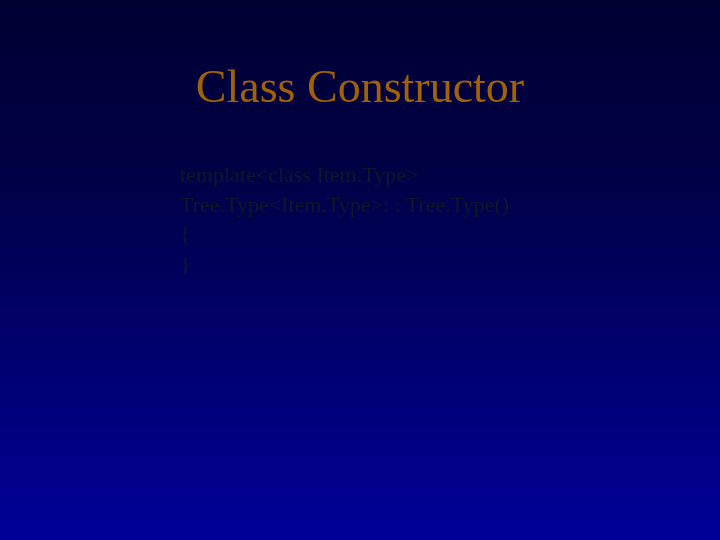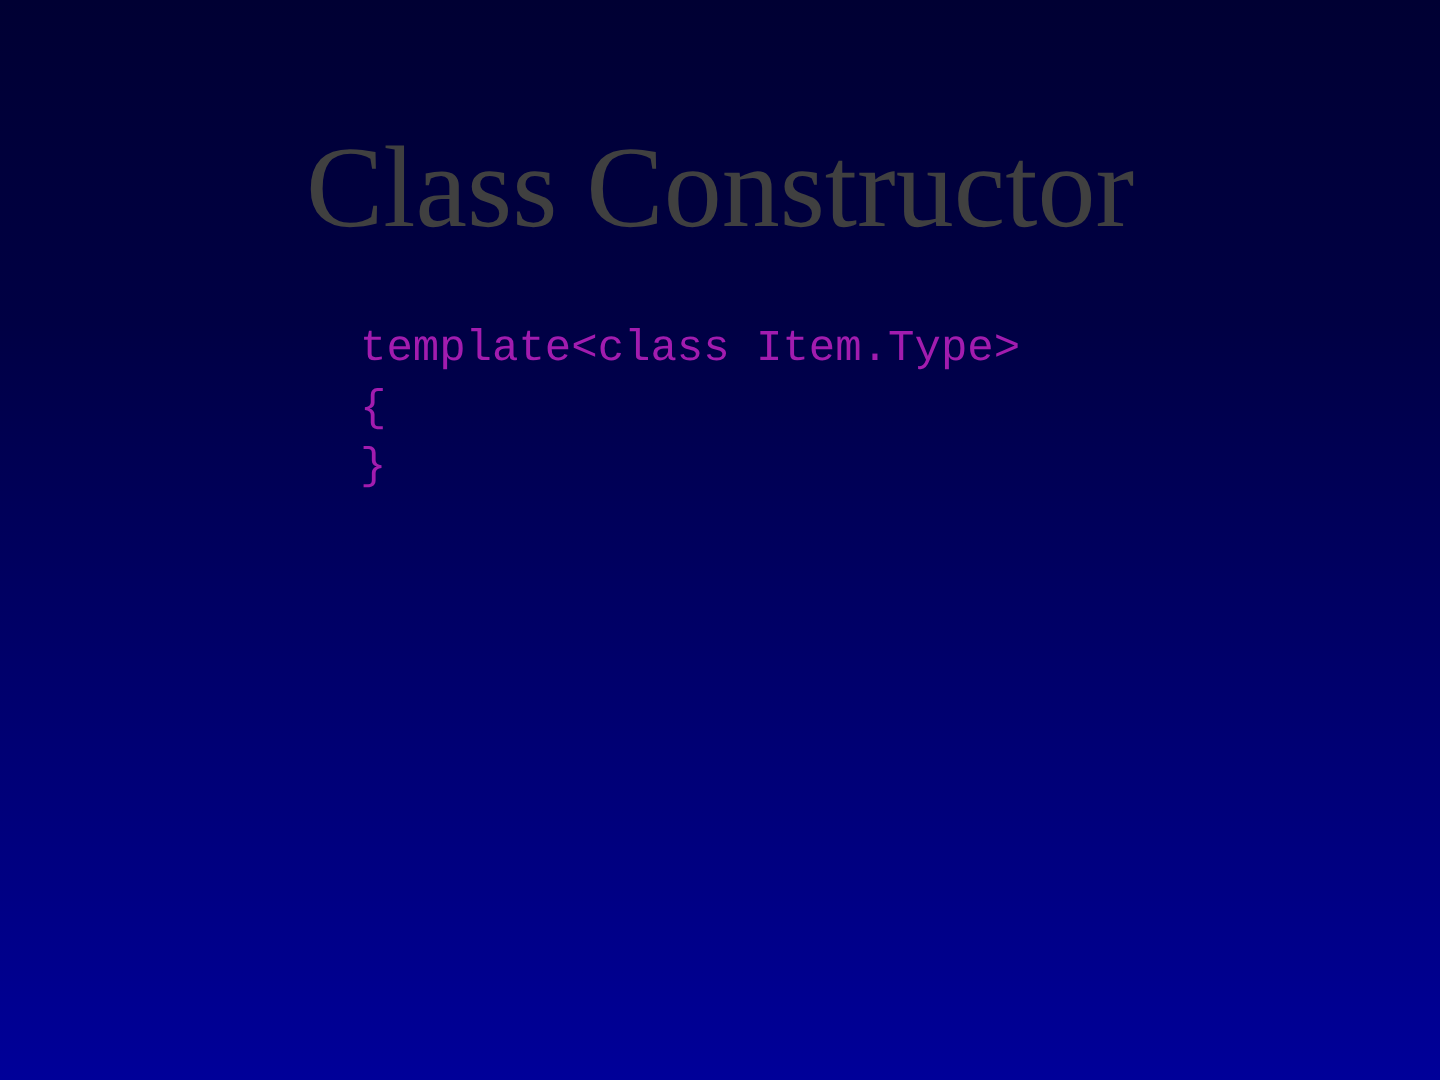--- a/index.html
+++ b/index.html
@@ -19,40 +19,41 @@
     position: relative;
     box-sizing: border-box;
   }
   .title {
     position: absolute;
     top: 60px;
     left: 0;
     width: 100%;
     text-align: center;
     font-family: "Times New Roman", Times, serif;
-    font-size: 58px;
-    color: #404040;
+    font-size: 46px;
+    color: #a16207;
     font-weight: normal;
   }
   .code-block {
     position: absolute;
     top: 160px;
     left: 180px;
-    color: #a21caf;
-    font-family: Liberation Mono, monospace;
+    color: #0f172a;
+    font-family: Liberation Serif, serif;
     font-size: 22px;
     line-height: 1.35;
   }
   .code-line {
     white-space: pre;
   }
 </style>
 </head>
 <body>
 
 <div class="slide">
   <div class="title">Class Constructor</div>
   <div class="code-block">
     <div class="code-line">template&lt;class Item.Type&gt;</div>
+    <div class="code-line">Tree.Type&lt;Item.Type&gt;: : Tree.Type()</div>
     <div class="code-line">{</div>
     <div class="code-line">}</div>
   </div>
 </div>
 
 </body></html>

